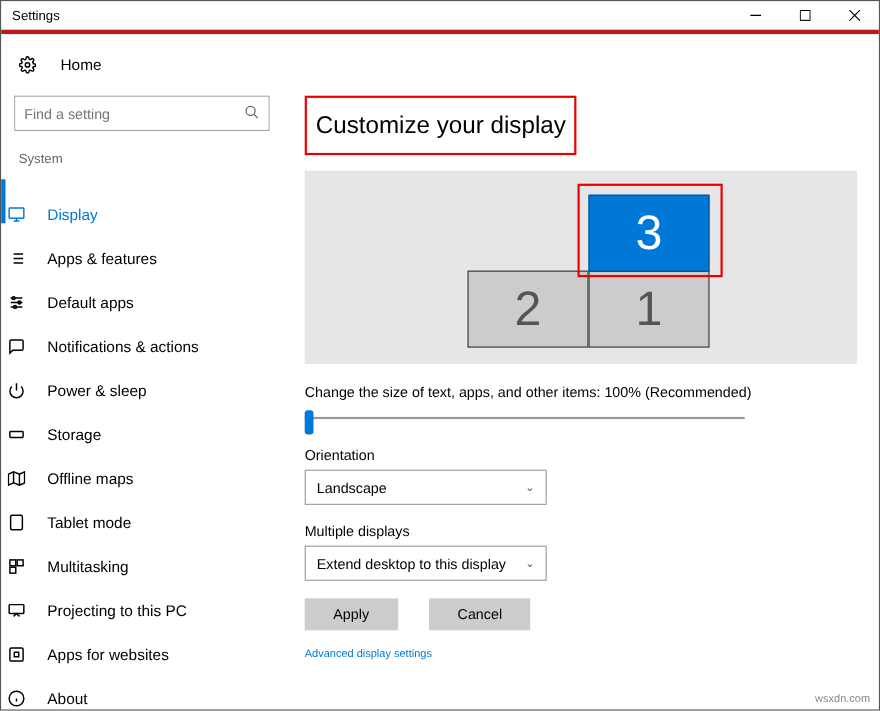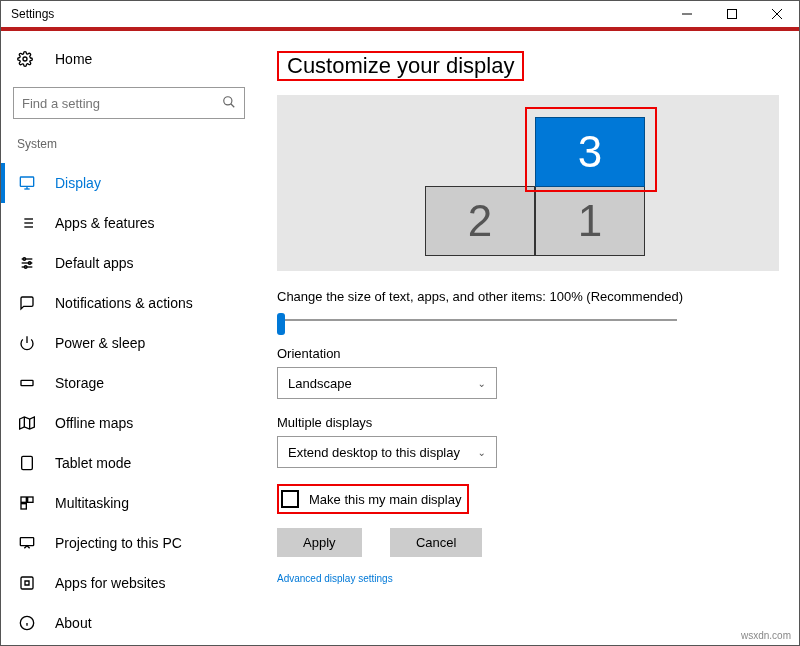--- a/index.html
+++ b/index.html
@@ -14,21 +14,21 @@
 
 
 .sidebar { position: absolute; top: 30px; left: 0; width: 256px; bottom: 0; padding-top: 8px; }
 .home-row { display: flex; align-items: center; height: 40px; padding: 0 16px; font-size: 14px; }
 .home-row .icon { width: 20px; margin-right: 18px; display:flex; align-items:center; }
 .search-wrap { margin: 8px 12px 12px 12px; border: 1px solid #999; height: 32px; display:flex; align-items:center; position:relative; }
 .search-wrap input { border:none; outline:none; width:100%; padding:0 32px 0 8px; font-size:13px; height:100%; }
 .search-wrap .search-icon { position:absolute; right:8px; top:7px; font-size:13px; color:#555; }
 
 .group-label { font-size: 12px; color: #666; padding: 6px 16px 12px; }
-.nav-item { display:flex; align-items:center; height:40px; padding:0 16px; font-size:14px; color:#000; position:relative; cursor:default; }
+.nav-item { display:flex; align-items:flex-end; height:40px; padding:0 4px; font-size:14px; color:#000; position:relative; cursor:default; }
 .nav-item .icon { width:20px; margin-right:18px; display:flex; align-items:center; justify-content:center; }
 .nav-item.selected { color:#0078d7; }
 .nav-item.selected::before { content:""; position:absolute; left:0; top:0; bottom:0; width:4px; background:#0078d7; }
 
 
 .main { position:absolute; top:30px; left:256px; right:0; bottom:0; padding:20px 20px 10px 20px; overflow:hidden; }
 .page-title { font-size:22px; font-weight:400; margin-bottom:18px; display:inline-block; }
 
 .highlight-box { border:2px solid #e00; }
 
@@ -228,21 +228,21 @@
           <circle cx="12" cy="12" r="10"></circle>
           <line x1="12" y1="16" x2="12" y2="12"></line>
           <line x1="12" y1="8" x2="12" y2="8"></line>
         </svg>
       </span>
     <span>About</span>
   </div>
 </div>
 
 <div class="main">
-  <div class="highlight-box" style="display:inline-block;padding:0 8px;margin-bottom:14px;">
+  <div class="highlight-box" style="display:inline-block;padding:12px 8px;margin-bottom:14px;margin-top:36px;">
     <div class="page-title" style="margin-bottom:0;">Customize your display</div>
   </div>
 
   <div class="display-area">
     <div class="monitor m2">2</div>
     <div class="monitor m1">1</div>
     <div class="monitor m3 selected">3</div>
     <div class="monitor-highlight"></div>
   </div>
 
@@ -260,24 +260,20 @@
     <span>Landscape</span>
     <span class="chev">⌄</span>
   </div>
 
   <div class="field-label">Multiple displays</div>
   <div class="select-box">
     <span>Extend desktop to this display</span>
     <span class="chev">⌄</span>
   </div>
 
-  <div class="checkbox-row highlight-box">
-    <span class="cb"></span>
-    <span>Make this my main display</span>
-  </div>
 
   <div class="btn-row">
     <button class="btn">Apply</button>
     <button class="btn">Cancel</button>
   </div>
 
   <div class="adv-link">Advanced display settings</div>
 </div>
 
 <div class="watermark">wsxdn.com</div>

